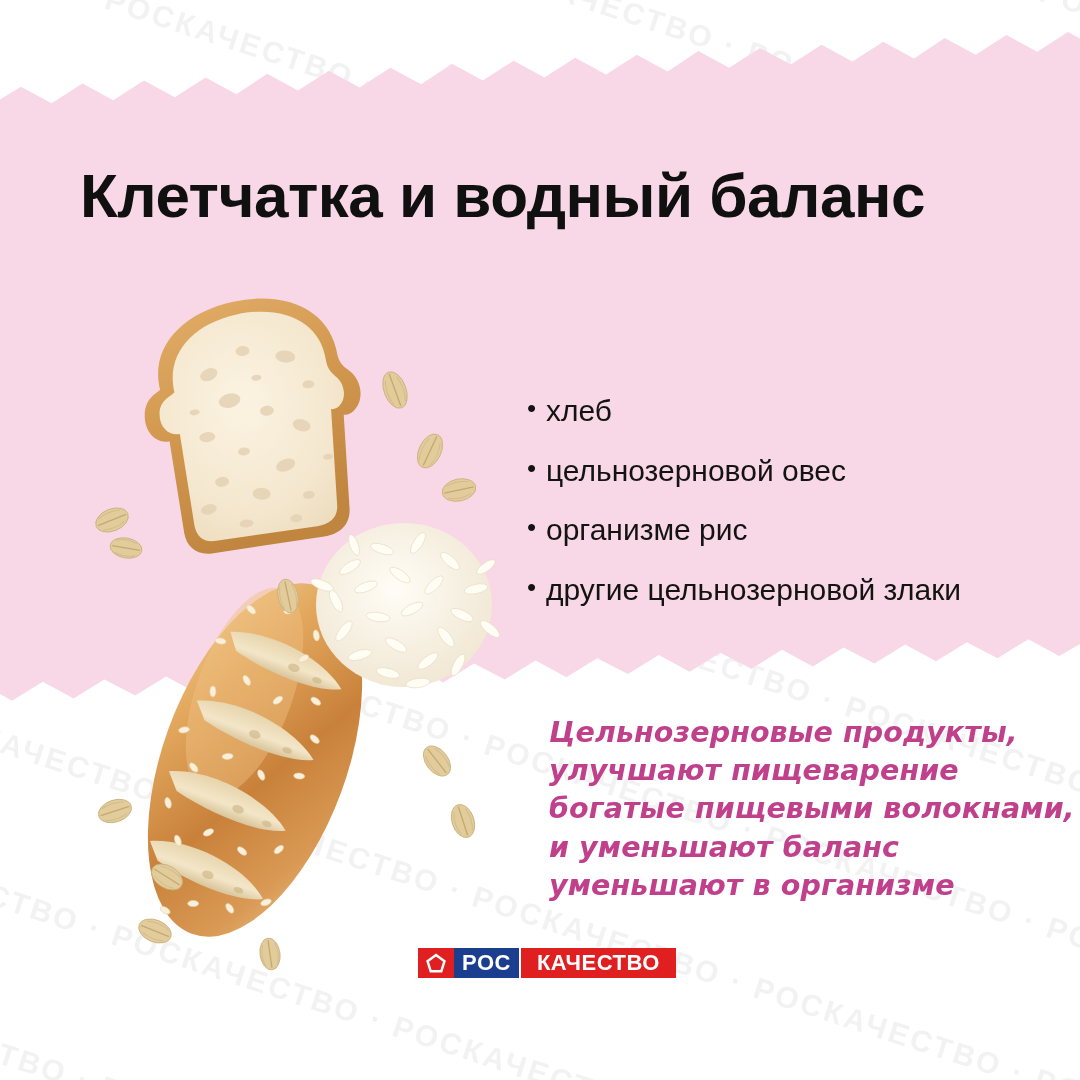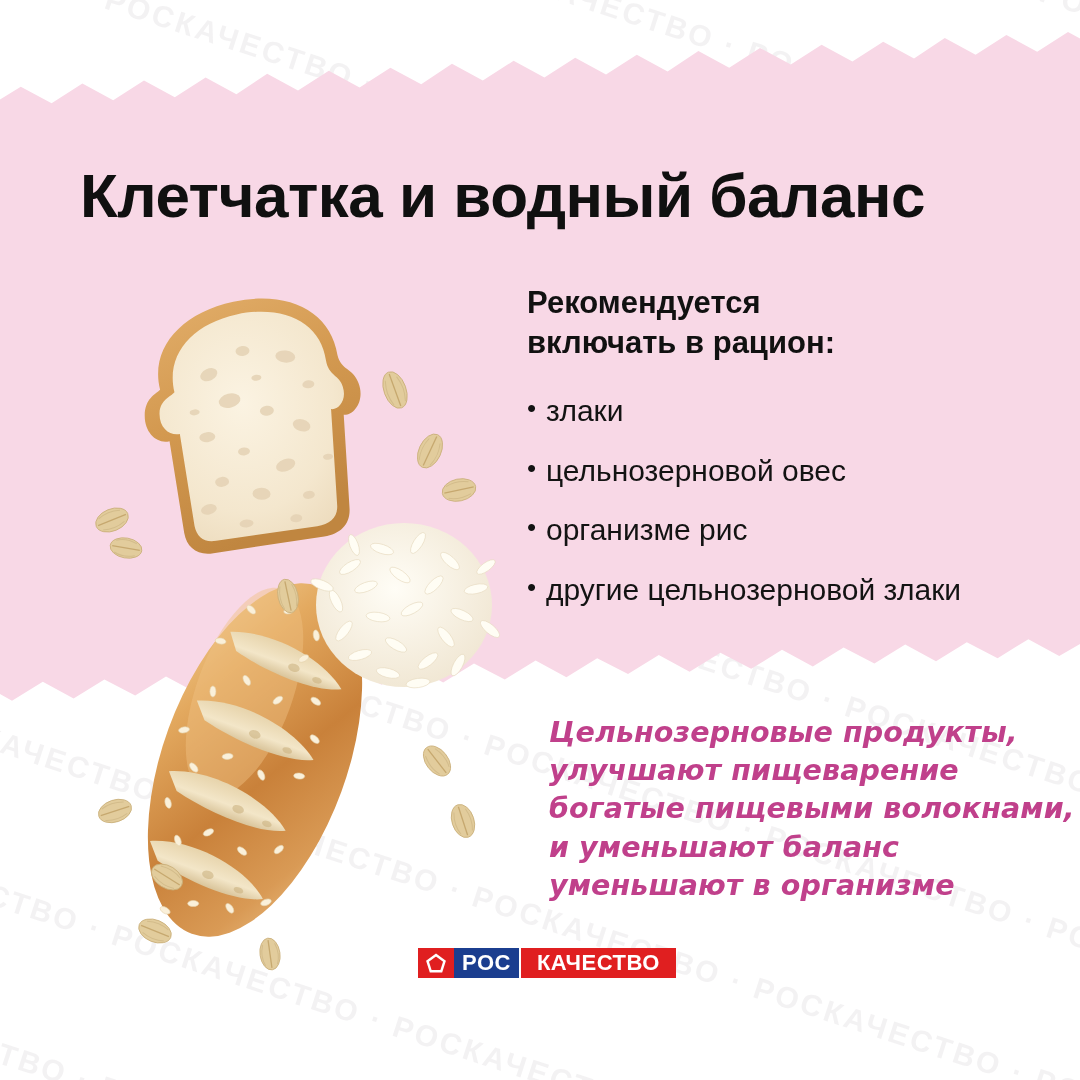--- a/index.html
+++ b/index.html
@@ -150,29 +150,25 @@
     <div class="wm-row shift">РОСКАЧЕСТВО · РОСКАЧЕСТВО · РОСКАЧЕСТВО · РОСКАЧЕСТВО · РОСКАЧЕСТВО · РОСКАЧЕСТВО</div>
     <div class="wm-row">РОСКАЧЕСТВО · РОСКАЧЕСТВО · РОСКАЧЕСТВО · РОСКАЧЕСТВО · РОСКАЧЕСТВО · РОСКАЧЕСТВО</div>
     <div class="wm-row shift">РОСКАЧЕСТВО · РОСКАЧЕСТВО · РОСКАЧЕСТВО · РОСКАЧЕСТВО · РОСКАЧЕСТВО · РОСКАЧЕСТВО</div>
 
   </div>
 
   <div class="pink-band"></div>
 
   <div class="title">Клетчатка и водный баланс</div>
 
-  <div class="subhead">
-    <div>Рекомендуется</div>
-    <div>включать в рацион:</div>
-  </div>
 
   <div class="bullets">
     <div class="bullet-row">
       <span class="bullet-dot">•</span>
-      <span class="bullet-text">злаки</span>
+      <span class="bullet-text">хлеб</span>
     </div>
     <div class="bullet-row">
       <span class="bullet-dot">•</span>
       <span class="bullet-text">цельнозерновой овес</span>
     </div>
     <div class="bullet-row">
       <span class="bullet-dot">•</span>
       <span class="bullet-text">организме рис</span>
     </div>
     <div class="bullet-row">

